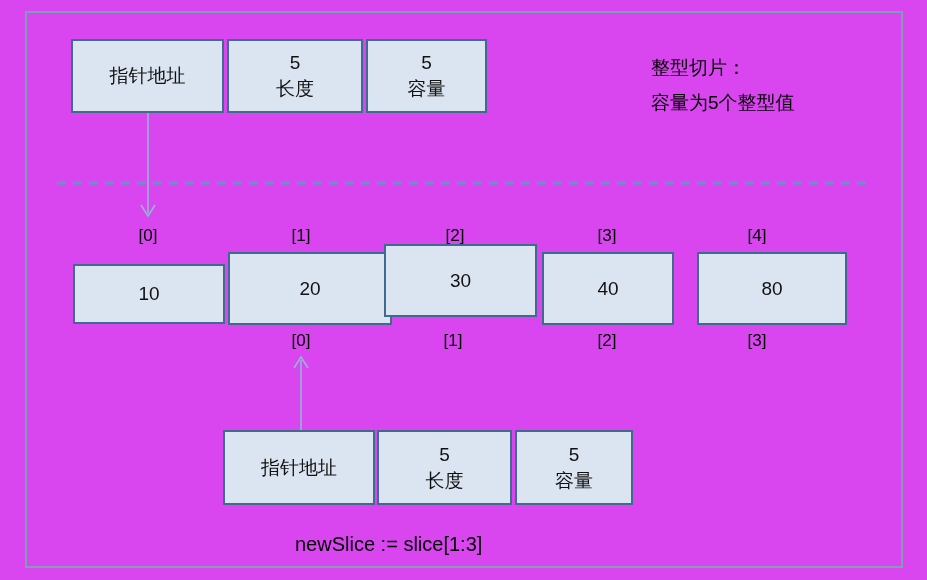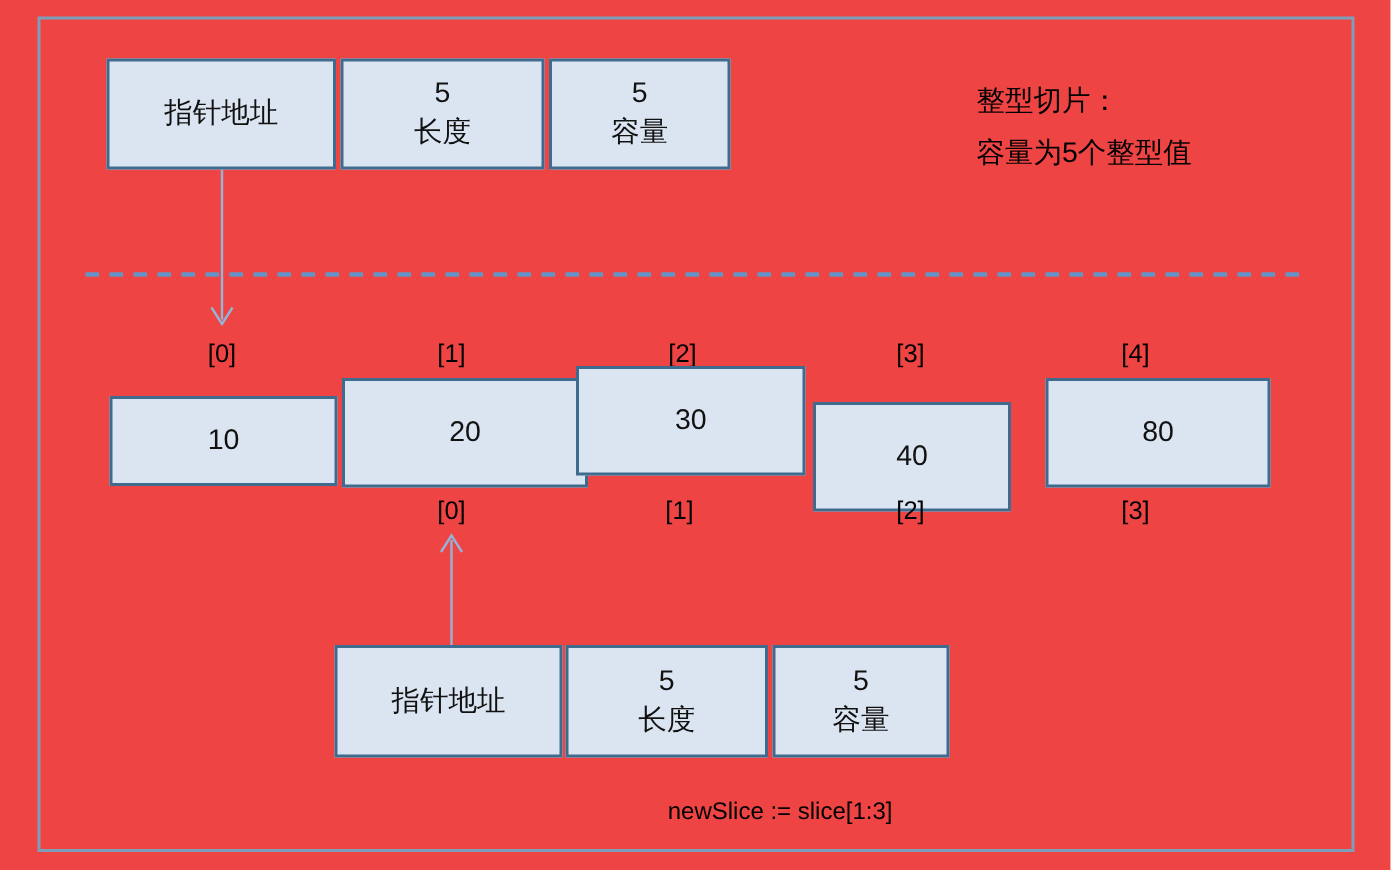--- a/index.html
+++ b/index.html
@@ -7,21 +7,21 @@
     --cell-border:#3f6c8e;
     --frame-border:#7f9db9;
     --dashed-line:#6593c5;
     --arrow:#95b3d7;
     --text:#111111;
   }
   html,body{margin:0;padding:0;background:#ffffff;}
   .stage{
     position:relative;
     width:927px;height:580px;
-    background:#ef4444;
+    background:#d946ef;
     font-family:"Liberation Sans","DejaVu Sans",sans-serif;
     color:var(--text);
     overflow:hidden;
   }
   .frame{
     position:absolute;
     left:25px;top:11px;
     width:874px;height:553px;
     border:2px solid var(--frame-border);
     background:transparent;
@@ -66,22 +66,22 @@
     left:651px;top:50px;
     font-size:19px;
     line-height:35px;
     color:#000;
     white-space:nowrap;
   }
   .caption{
     position:absolute;
     left:295px;top:533px;
     width:300px;
-    text-align:right;
-    font-size:16px;
+    text-align:left;
+    font-size:20px;
     color:#000;
   }
 </style>
 </head>
 <body>
 
 <div class="stage">
 
   <div class="frame"></div>
 
@@ -126,21 +126,21 @@
 
   <div class="cell" style="left:73px;top:264px;width:152px;height:60px">
     <span>10</span>
   </div>
   <div class="cell" style="left:228px;top:252px;width:164px;height:73px">
     <span>20</span>
   </div>
   <div class="cell" style="left:384px;top:244px;width:153px;height:73px">
     <span>30</span>
   </div>
-  <div class="cell" style="left:542px;top:268px;width:132px;height:73px">
+  <div class="cell" style="left:542px;top:252px;width:132px;height:73px">
     <span>40</span>
   </div>
   <div class="cell" style="left:697px;top:252px;width:150px;height:73px">
     <span>80</span>
   </div>
 
   <div class="idx" style="left:271px;top:331px">[0]</div>
   <div class="idx" style="left:423px;top:331px">[1]</div>
   <div class="idx" style="left:577px;top:331px">[2]</div>
   <div class="idx" style="left:727px;top:331px">[3]</div>

